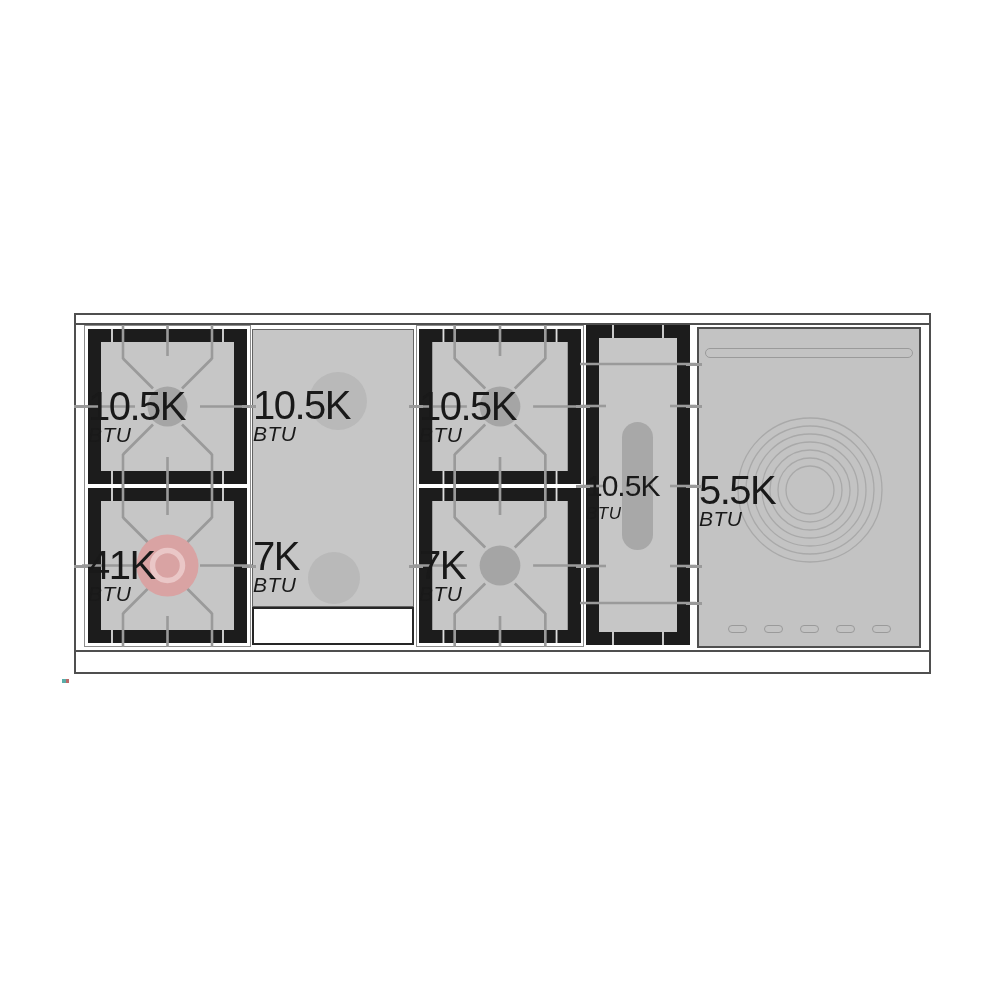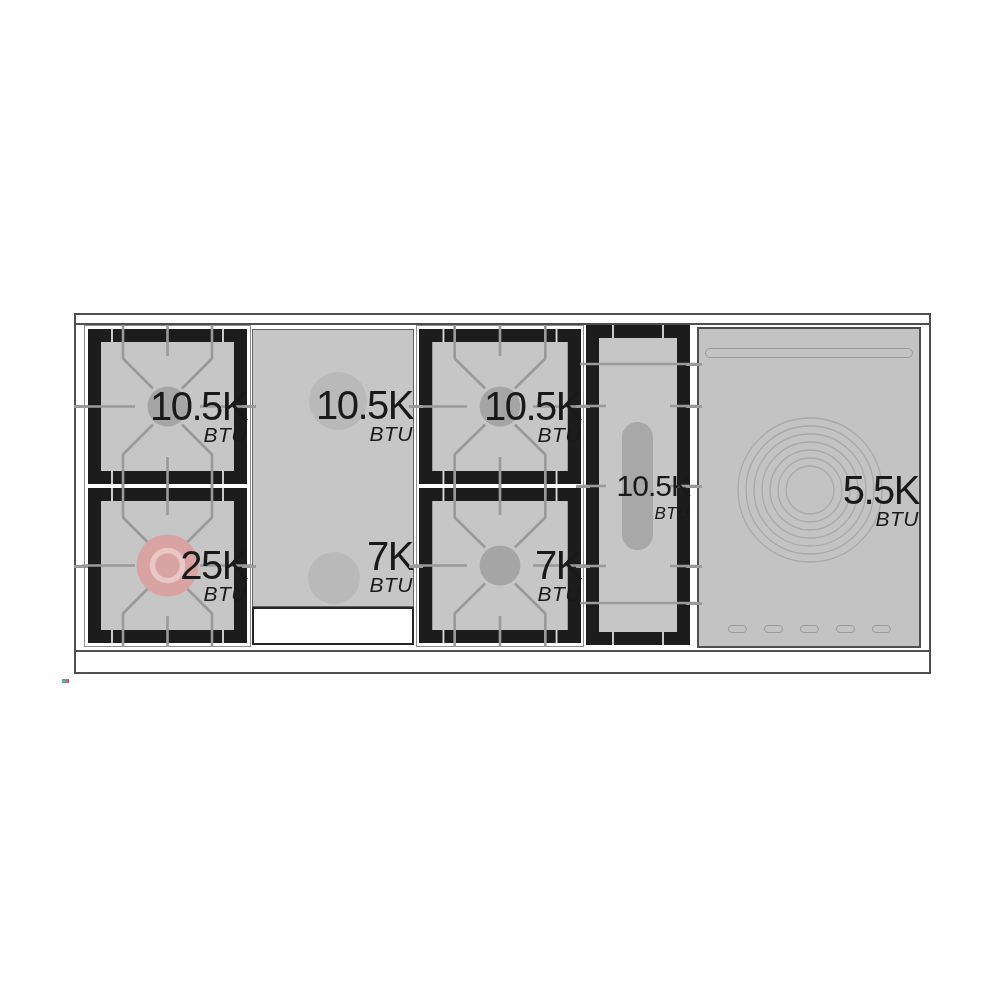--- a/index.html
+++ b/index.html
@@ -12,21 +12,21 @@
   .front-line{position:absolute;left:0;top:335px;width:100%;height:0;
               border-top:2px solid var(--outline-dark,#4f4f4f);}
   
   .group{position:absolute;box-sizing:border-box;border:1px solid var(--outline-light,#8c8c8c);
          display:flex;flex-direction:column;gap:4px;background:#fff;}
   .group.left{left:8px;top:10px;width:167px;height:322px;padding:3px;}
   .group.mid{left:340px;top:10px;width:168px;height:322px;padding:3px 2px;}
   .burner{position:relative;width:100%;height:155px;}
   svg.grate{display:block;width:100%;height:155px;overflow:visible;}
   
-  .label{position:absolute;left:0;right:0;text-align:right;color:var(--text-dark,#191919);pointer-events:none;}
+  .label{position:absolute;left:0;right:0;text-align:left;color:var(--text-dark,#191919);pointer-events:none;}
   .label .val{font-size:40px;line-height:1;letter-spacing:-1.5px;white-space:nowrap;}
   .label .unit{font-size:21px;line-height:1;margin-top:-2px;letter-spacing:.5px;font-style:italic;}
   .burner .label{top:57px;}
   
   .griddle{position:absolute;left:176px;top:14px;width:162px;height:316px;}
   .griddle-gray{position:absolute;left:0;top:0;width:162px;height:278px;box-sizing:border-box;
                 background:var(--surface-gray,#c6c6c6);border:1px solid #636363;}
   .ghost{position:absolute;border-radius:50%;background:var(--ghost-gray,#b9b9b9);}
   .ghost.g1{left:56px;top:42px;width:58px;height:58px;}
   .ghost.g2{left:55px;top:222px;width:52px;height:52px;}
@@ -39,21 +39,21 @@
   .oval svg{display:block;width:104px;height:320px;overflow:visible;}
   .oval .label{top:146px;}
   .oval .val{font-size:30px;letter-spacing:-1px;}
   .oval .unit{font-size:17px;margin-top:4px;}
   
   .panel{position:absolute;left:621px;top:12px;width:224px;height:321px;box-sizing:border-box;
          background:var(--panel-gray,#c3c3c3);border:2px solid var(--outline-dark,#4f4f4f);}
   .slot{position:absolute;left:6px;top:19px;width:208px;height:10px;box-sizing:border-box;
         border:1.5px solid var(--line-gray,#9a9a9a);border-radius:5px;}
   .rings{position:absolute;left:36px;top:86px;width:150px;height:150px;}
-  .panel .label{top:141px;margin-left:28px;}
+  .panel .label{top:141px;}
   .pills{position:absolute;left:0;right:0;bottom:13px;display:flex;justify-content:center;gap:17px;}
   .pill{width:19px;height:8px;box-sizing:border-box;border:1.5px solid var(--line-gray,#9a9a9a);border-radius:4px;}
   
   .tick{position:absolute;height:3px;background:var(--line-gray,#9a9a9a);}
   
   .sq-frame{fill:var(--grate-black,#1c1c1c);}
   .sq-inner{fill:var(--surface-gray,#c6c6c6);}
   .gline line{stroke:var(--line-gray,#9a9a9a);stroke-width:2.6;}
   .wtick line{stroke:#dedede;stroke-width:1.8;}
   .cap{fill:var(--cap-gray,#a5a5a5);}
@@ -114,21 +114,21 @@
           <div class="unit">BTU</div>
         </div>
       </div>
       <div class="burner">
         <svg class="grate" viewBox="0 0 159 155" preserveAspectRatio="none">
           <use href="#grate-def"></use>
           <circle class="cap-pink" cx="79.5" cy="77.5" r="31"></circle>
           <circle class="cap-pink-ring" cx="79.5" cy="77.5" r="15"></circle>
         </svg>
         <div class="label">
-          <div class="val">25K</div>
+          <div class="val">41K</div>
           <div class="unit">BTU</div>
         </div>
       </div>
     </div>
 
     <div class="griddle">
       <div class="griddle-gray">
         <div class="ghost g1"></div>
         <div class="ghost g2"></div>
         <div class="label griddle-label-rear">

